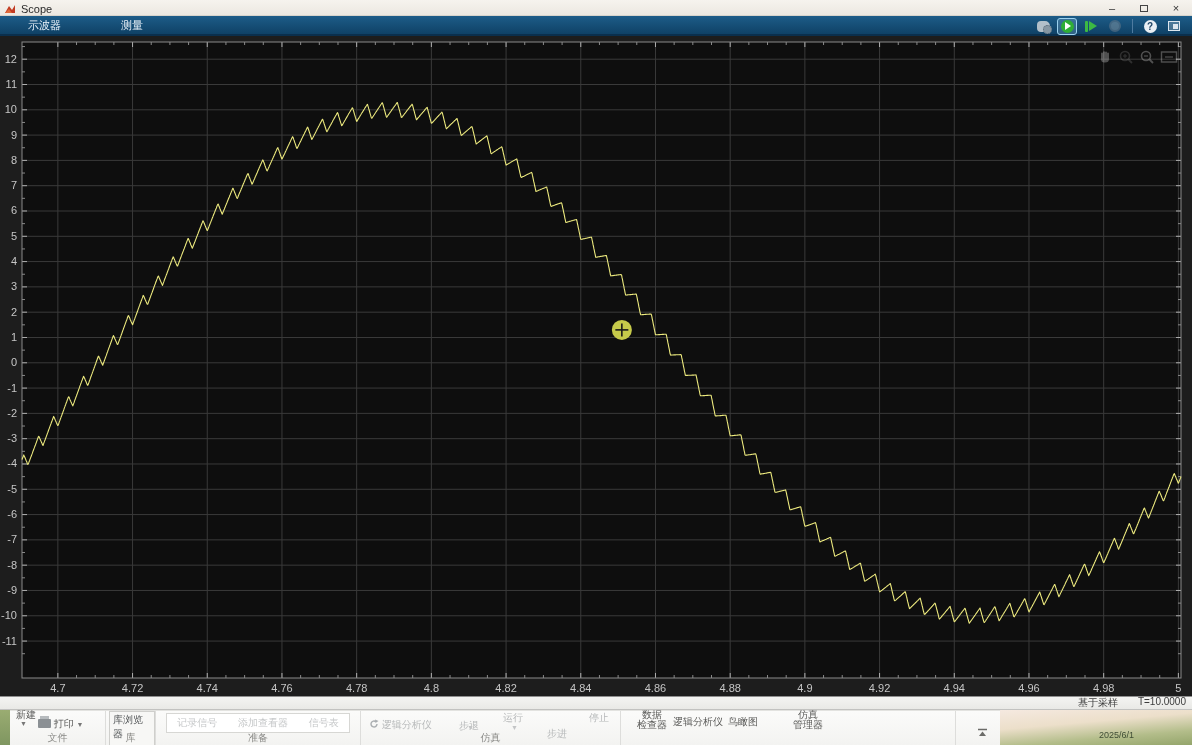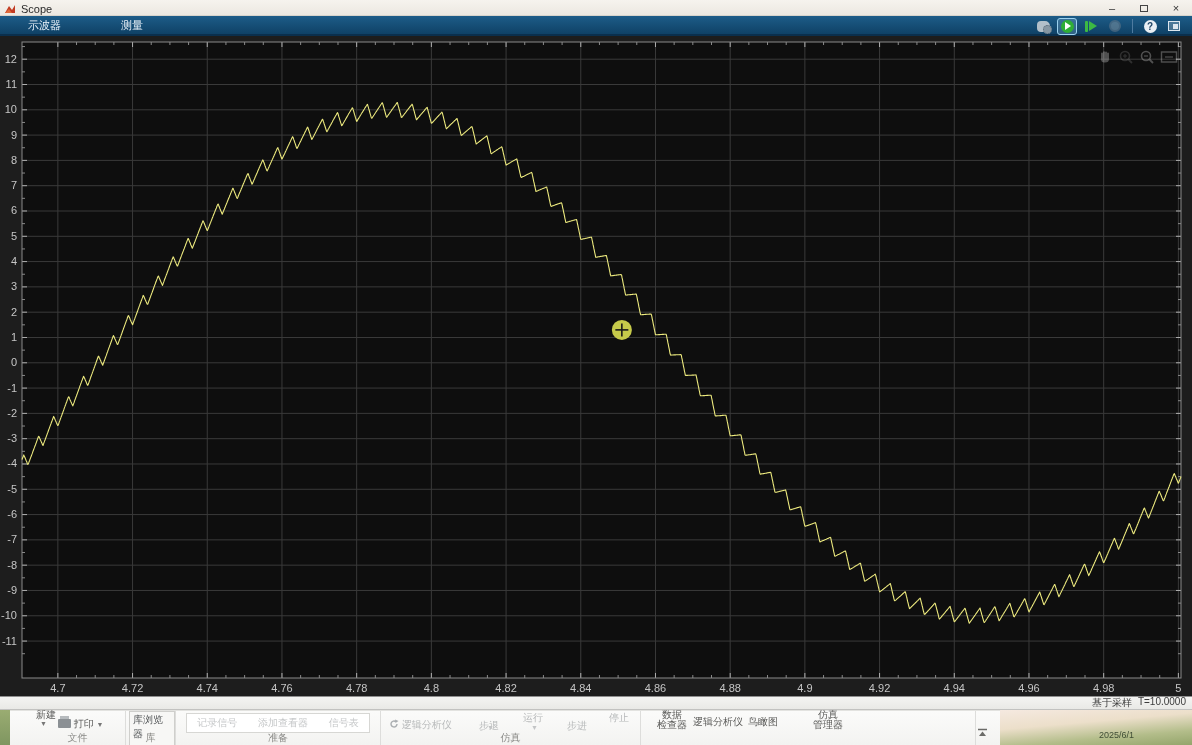--- a/index.html
+++ b/index.html
@@ -55,28 +55,28 @@
   .plotarea { position:absolute; left:0; top:36px; width:1192px; height:660px; background:#1d1d1d; }
   .plotarea svg { position:absolute; left:0; top:0; }
   .pan-tools { position:absolute; right:14px; top:13px; display:flex; gap:5px; opacity:.38; }
   .pan-tools svg { position:static; }
 
   
   .statusbar { position:absolute; left:0; top:696px; width:1192px; height:14px;
     background:linear-gradient(#f4f4f2,#e9e9e6); border-top:1px solid #8f8f8f;
     border-bottom:1px solid #c2c2c0; display:flex; align-items:center; font-size:10px; color:#3c3c3c; }
   .status-left { margin-left:4px;margin-top:27px; }
-  .status-right { position:absolute; right:6px; display:flex; gap:6px; }
+  .status-right { position:absolute; right:6px; display:flex; gap:20px; }
 
   
   .understrip { position:absolute; left:0; top:710px; width:1192px; height:35px; overflow:hidden; }
   .desktop-left { position:absolute; left:0; top:0; width:10px; height:35px;
     background:linear-gradient(#9aac72,#7f9660); }
   .toolstrip { position:absolute; left:10px; top:0; width:990px; height:35px;
-    background:linear-gradient(#fbfbfa,#f3f3f1); border-top:1px solid #e3e3e0; display:flex;padding-left:20px; }
+    background:linear-gradient(#fbfbfa,#f3f3f1); border-top:1px solid #e3e3e0; display:flex; }
   .ts-group { position:relative; height:35px; border-right:1px solid #dddddb; }
   .ts-label { position:absolute; left:0; right:0; bottom:1px; text-align:center;
     font-size:10px; color:#8b8b88; }
   .ts-item { font-size:10px; color:#5a5a58; white-space:nowrap; }
   .ts-dis { color:#b7b9ba; }
   .ts-faint { color:#c6c8c9; }
   .caret { font-size:7px; color:#777; }
   .printer { display:inline-block; width:13px; height:9px; background:#8b9094; border-radius:1px;
     position:relative; vertical-align:-1px; }
   .printer:before { content:""; position:absolute; left:2px; top:-3px; width:9px; height:3px; background:#b6babd; }
@@ -514,21 +514,21 @@
           <svg width="10" height="10" viewBox="0 0 10 10" style="vertical-align:-1px">
             <path d="M8 5 a3 3 0 1 1 -1.2 -2.4" fill="none" stroke="#a9adb0" stroke-width="1.4"></path>
             <polygon points="6,0.5 9.5,2 6.5,4" fill="#a9adb0"></polygon>
           </svg>
           <span>逻辑分析仪</span>
         </div>
         <span class="ts-item ts-dis" style="position:absolute;left:98px;top:8px">步退</span>
         <span class="caret" style="position:absolute;left:106px;top:13px;color:#c3c5c6">▼</span>
         <span class="ts-item ts-dis" style="position:absolute;left:142px;top:0">运行</span>
         <span class="caret" style="position:absolute;left:150px;top:13px;color:#c3c5c6">▼</span>
-        <span class="ts-item ts-dis" style="position:absolute;left:186px;top:8px">步进</span>
+        <span class="ts-item ts-dis" style="position:absolute;left:186px;top:16px">步进</span>
         <span class="ts-item ts-dis" style="position:absolute;left:228px;top:0">停止</span>
         <div class="ts-label">仿真</div>
       </div>
 
       <div class="ts-group" style="width:335px">
         <div class="ts-item sim-two" style="position:absolute;left:16px;top:-1px">
           <span>数据</span><br>
           <span>检查器</span>
         </div>
         <span class="ts-item" style="position:absolute;left:52px;top:4px">逻辑分析仪</span>

